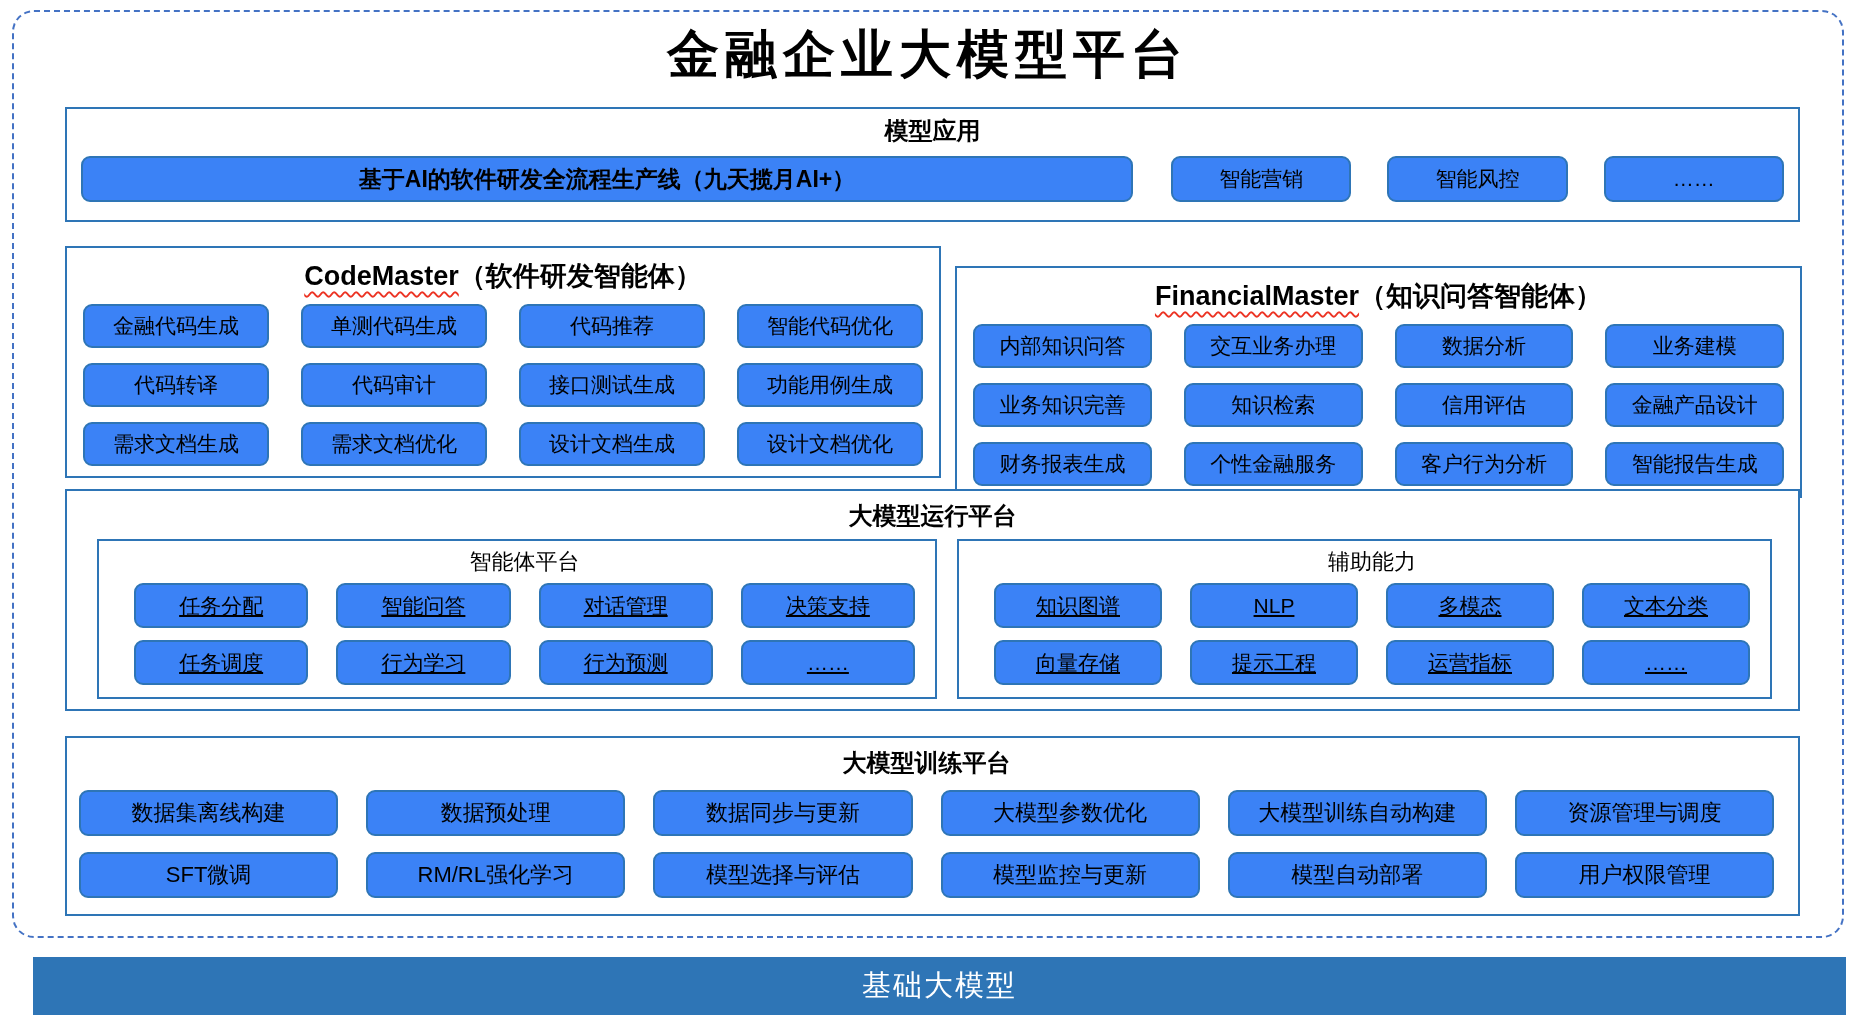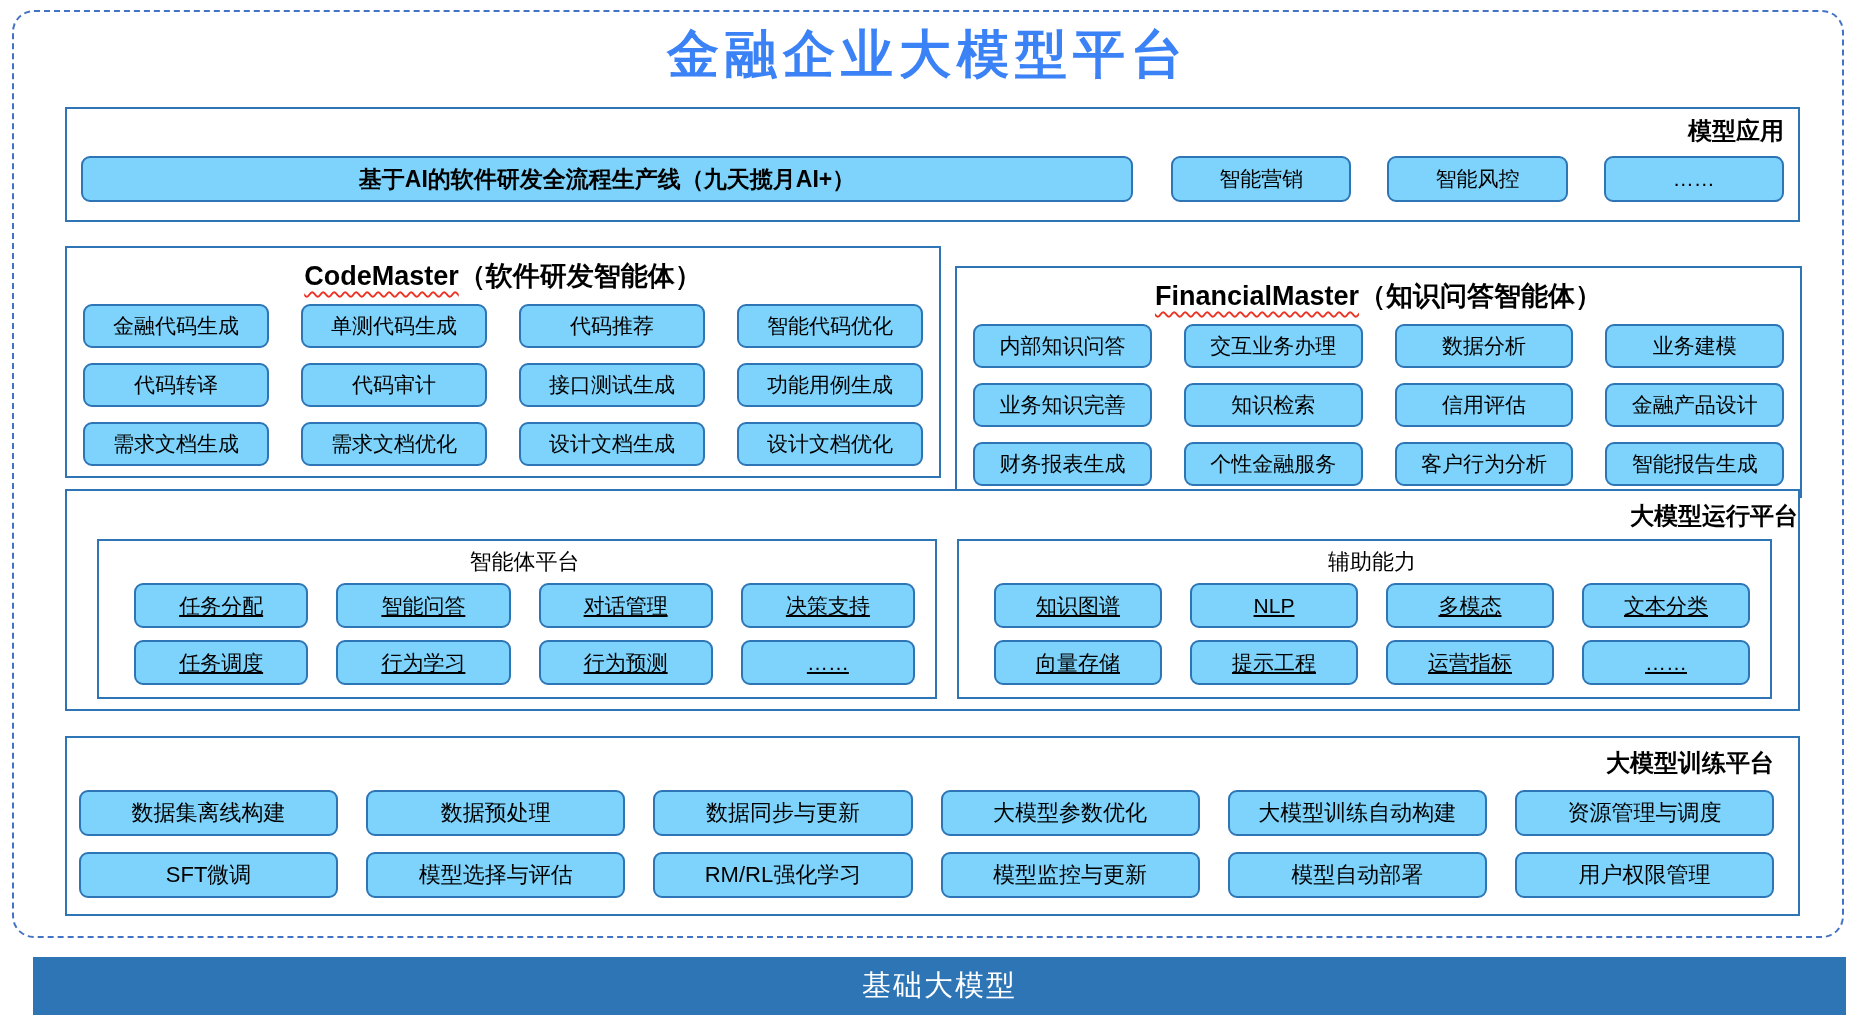--- a/index.html
+++ b/index.html
@@ -8,37 +8,37 @@
     width:1856px; height:1024px; position:relative; overflow:hidden;
     font-family:"Liberation Sans", sans-serif; color:#000;
   }
   .frame {
     position:absolute; left:12px; top:10px; width:1832px; height:928px;
     border:2px dashed #4472C4; border-radius:22px; background:#fff;
   }
   .main-title {
     position:absolute; top:20px; left:0; width:100%;
     text-align:center; font-family:"DejaVu Serif", serif;
-    font-weight:bold; font-size:52px; letter-spacing:6px; color:#3b82f6;
+    font-weight:bold; font-size:52px; letter-spacing:6px; color:#000000;
   }
   .sec {
     position:absolute; border:2px solid #2E75B6; background:#fff;
   }
-  .sec-title { text-align:right; font-weight:bold; font-size:24px; line-height:34px; }
+  .sec-title { text-align:center; font-weight:bold; font-size:24px; line-height:34px; }
   .sub-title { text-align:center; font-weight:normal; font-size:22px; line-height:34px; }
   .agent-title { text-align:center; font-weight:bold; font-size:27px; line-height:40px; }
   .squiggle {
     text-decoration-line: underline;
     text-decoration-style: wavy;
     text-decoration-color:#ec3323;
     text-decoration-thickness:2px;
     text-underline-offset:6px;
   }
   .cap-btn {
-    border:2px solid #2E75B6; border-radius:9px; background:#7dd3fc;
+    border:2px solid #2E75B6; border-radius:9px; background:#3b82f6;
     display:flex; align-items:center; justify-content:center;
     font-size:21px; white-space:nowrap; overflow:hidden;
   }
   .btn-row { display:flex; flex:1; }
   .btn-row .cap-btn { flex:1; }
 
   
   .sec1 { left:65px; top:107px; width:1735px; height:115px; padding:5px 14px 14px 14px; }
   .sec1-row { display:flex; gap:38px; margin-top:8px; height:46px; }
   .pipeline-btn { width:1052px; font-weight:bold; font-size:23px; flex:none; }
@@ -193,22 +193,22 @@
       <div class="btn-row">
         <div class="cap-btn">数据集离线构建</div>
         <div class="cap-btn">数据预处理</div>
         <div class="cap-btn">数据同步与更新</div>
         <div class="cap-btn">大模型参数优化</div>
         <div class="cap-btn">大模型训练自动构建</div>
         <div class="cap-btn">资源管理与调度</div>
       </div>
       <div class="btn-row">
         <div class="cap-btn">SFT微调</div>
+        <div class="cap-btn">RM/RL强化学习</div>
         <div class="cap-btn">模型选择与评估</div>
-        <div class="cap-btn">RM/RL强化学习</div>
         <div class="cap-btn">模型监控与更新</div>
         <div class="cap-btn">模型自动部署</div>
         <div class="cap-btn">用户权限管理</div>
       </div>
     </div>
 </div>
 
 <div class="footer-bar">
   <span>基础大模型</span>
 </div>

